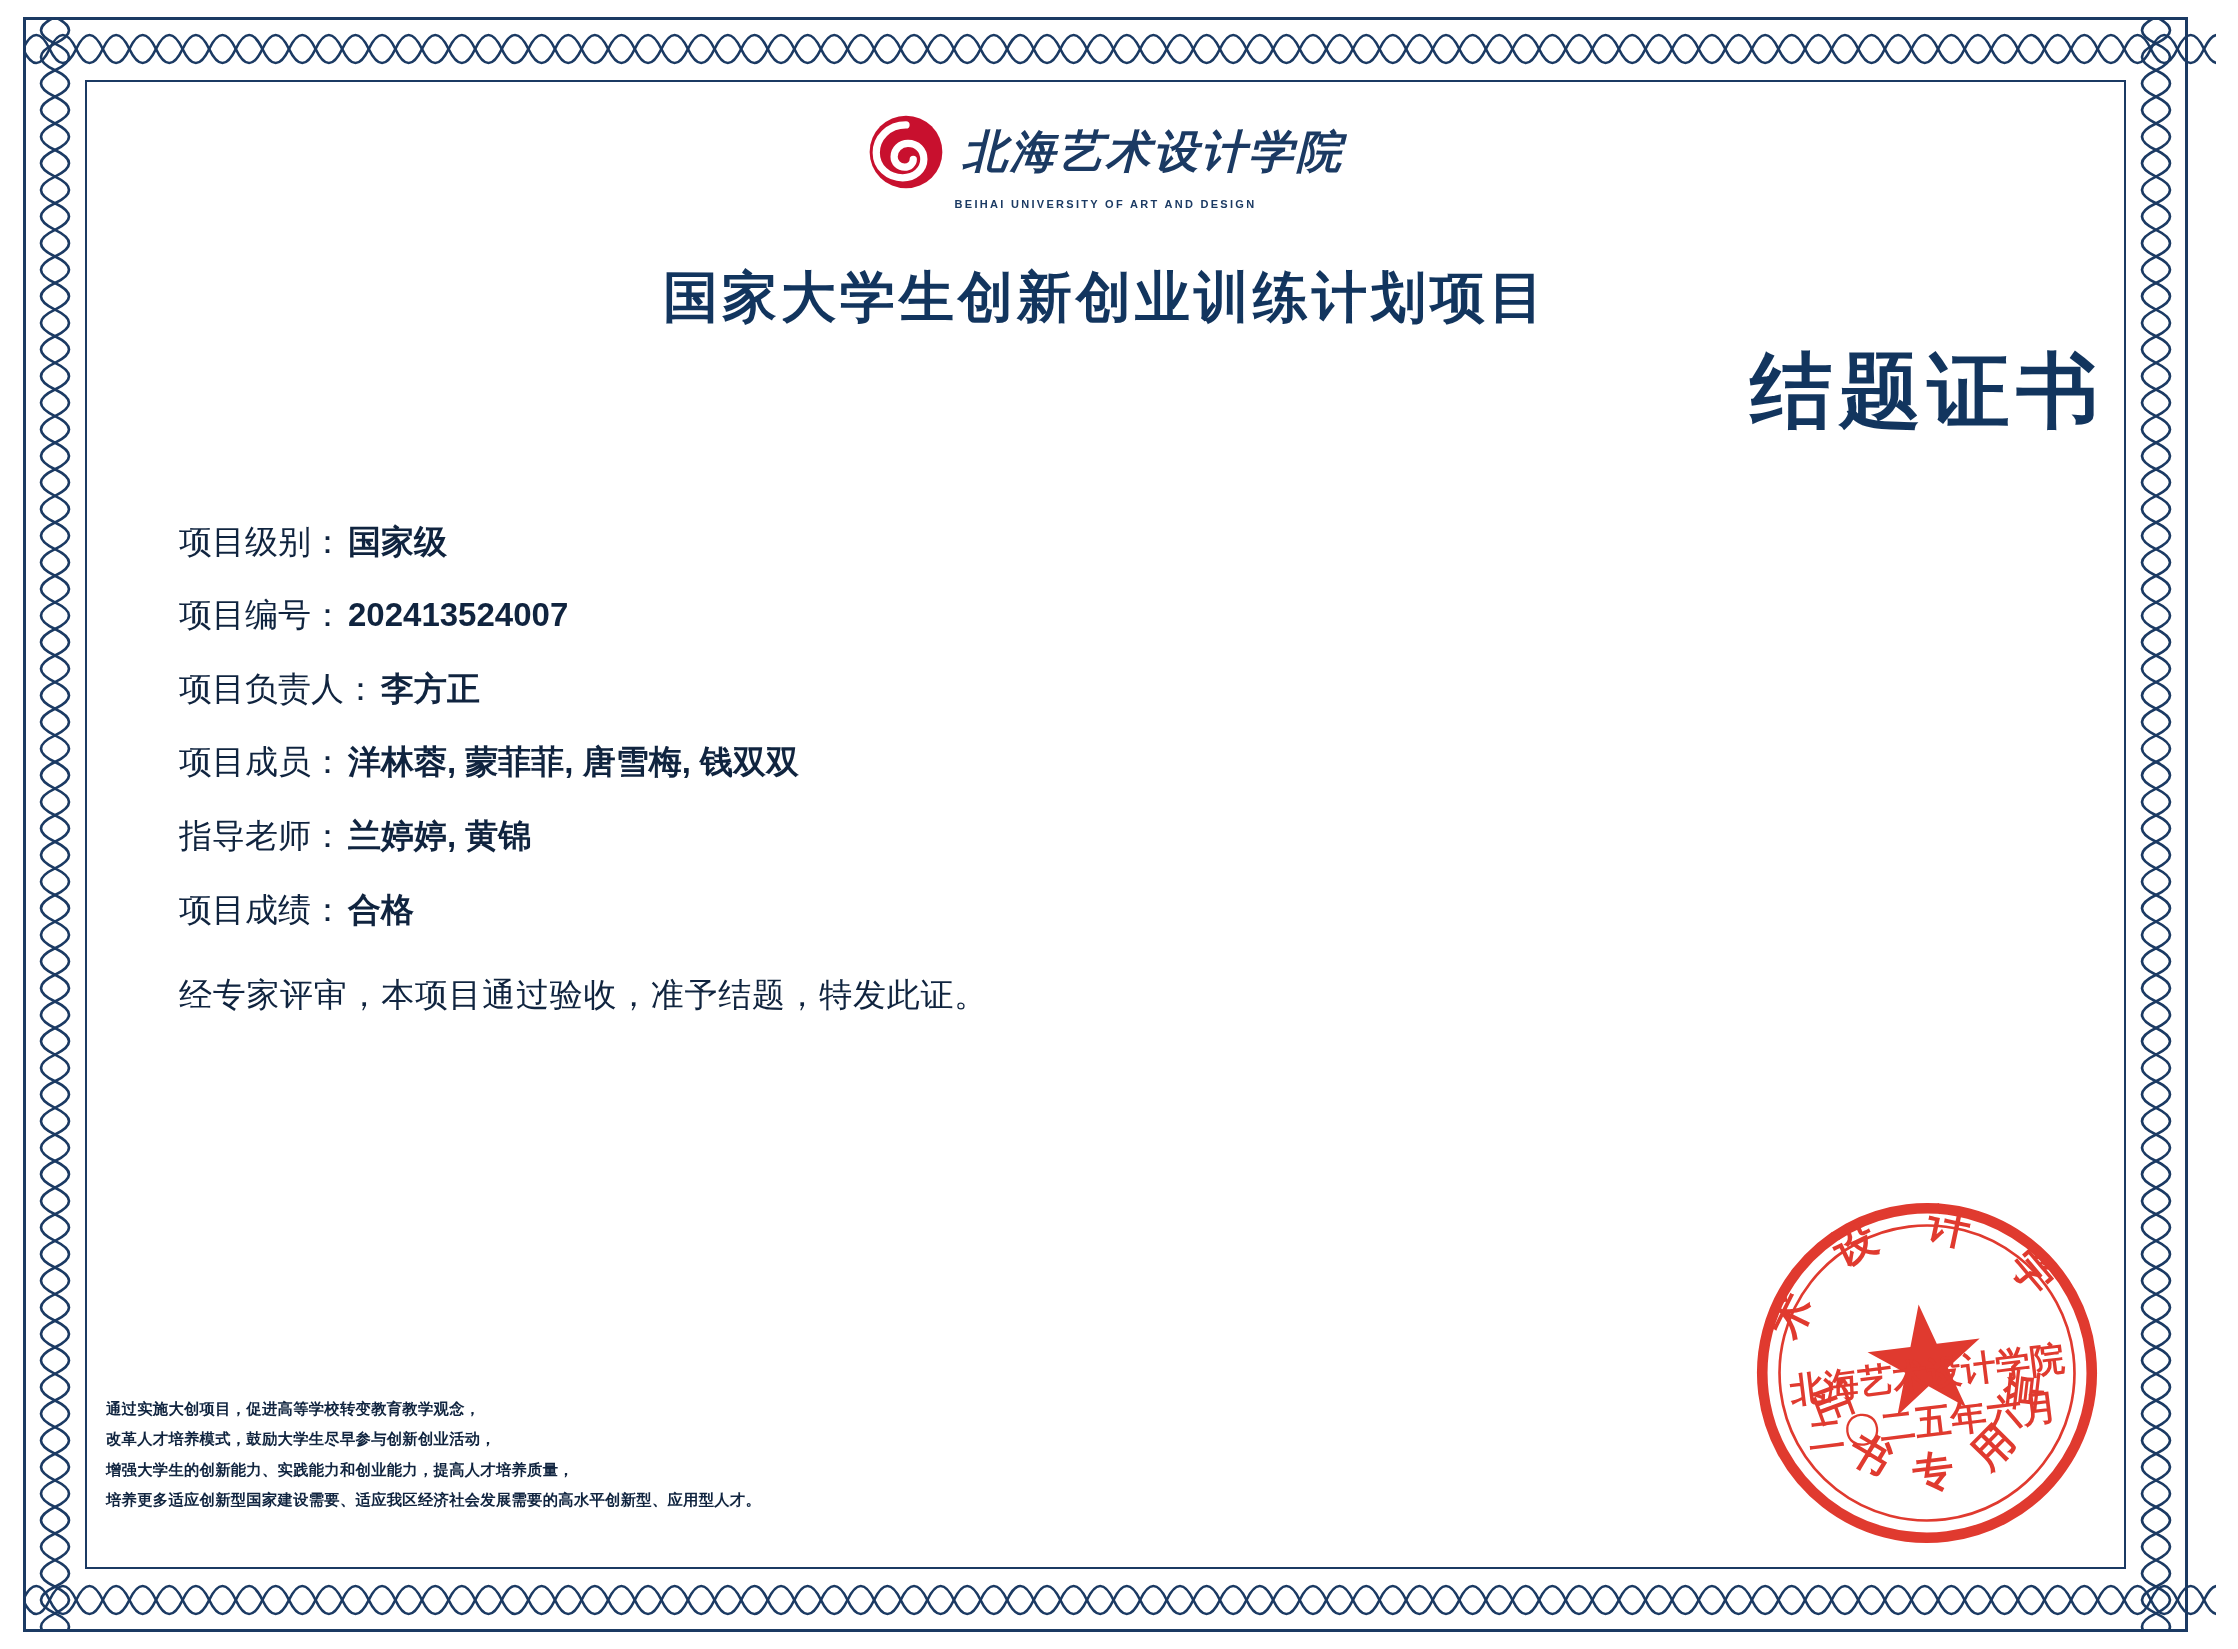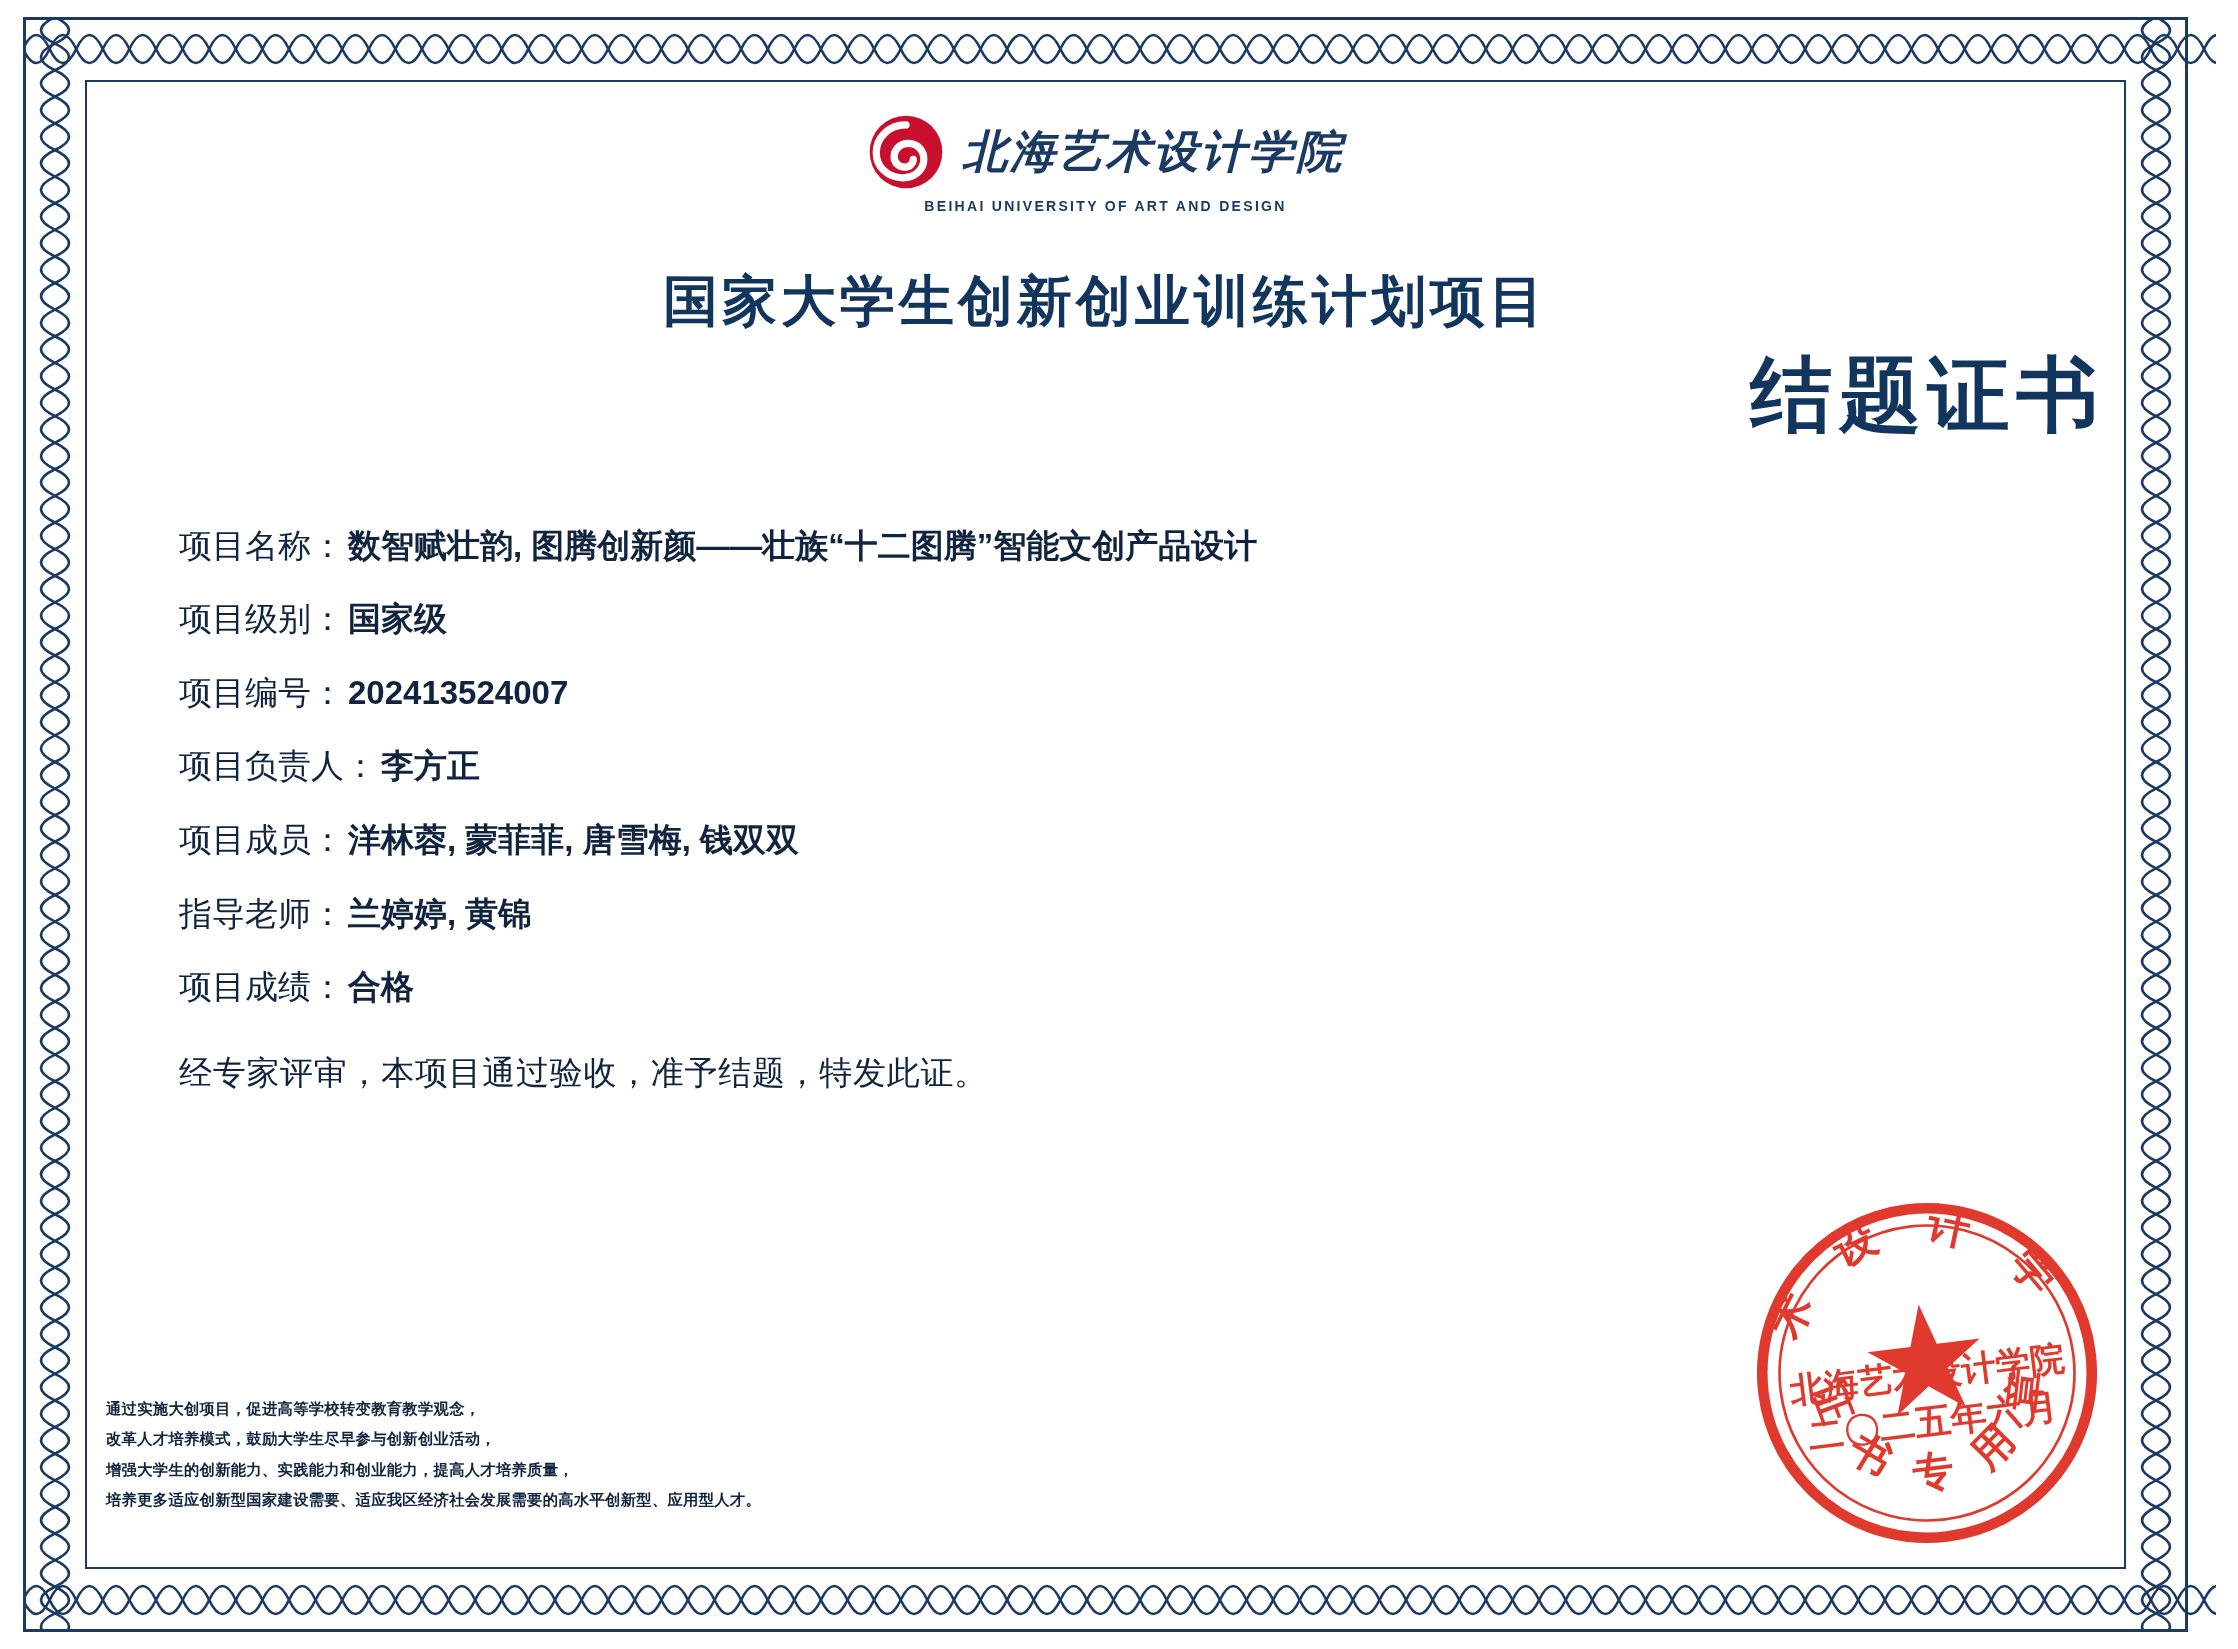--- a/index.html
+++ b/index.html
@@ -81,21 +81,21 @@
     font-family: "Liberation Serif", serif;
     font-size: 45px;
     font-weight: bold;
     color: #1b3a63;
     letter-spacing: 2.7px;
     font-style: italic;
   }
   .logo-en {
     margin-top: 6.7px;
     font-family: "Liberation Sans", sans-serif;
-    font-size: 14px;
+    font-size: 11px;
     letter-spacing: 2.3px;
     color: #1b3a63;
     font-weight: bold;
   }
 
   .title-main {
     margin-top: 56px;
     text-align: center;
     font-family: "Liberation Serif", serif;
     font-size: 55px;
@@ -228,24 +228,20 @@
         </div>
         <div class="logo-cn">北海艺术设计学院</div>
       </div>
       <div class="logo-en">BEIHAI UNIVERSITY OF ART AND DESIGN</div>
     </div>
 
     <div class="title-main">国家大学生创新创业训练计划项目</div>
     <div class="title-sub">结题证书</div>
 
     <div class="fields">
-      <div class="field-row">
-        <span class="field-label">项目名称：</span>
-        <span class="field-value">数智赋壮韵, 图腾创新颜——壮族“十二图腾”智能文创产品设计</span>
-      </div>
       <div class="field-row">
         <span class="field-label">项目级别：</span>
         <span class="field-value">国家级</span>
       </div>
       <div class="field-row">
         <span class="field-label">项目编号：</span>
         <span class="field-value">202413524007</span>
       </div>
       <div class="field-row">
         <span class="field-label">项目负责人：</span>

